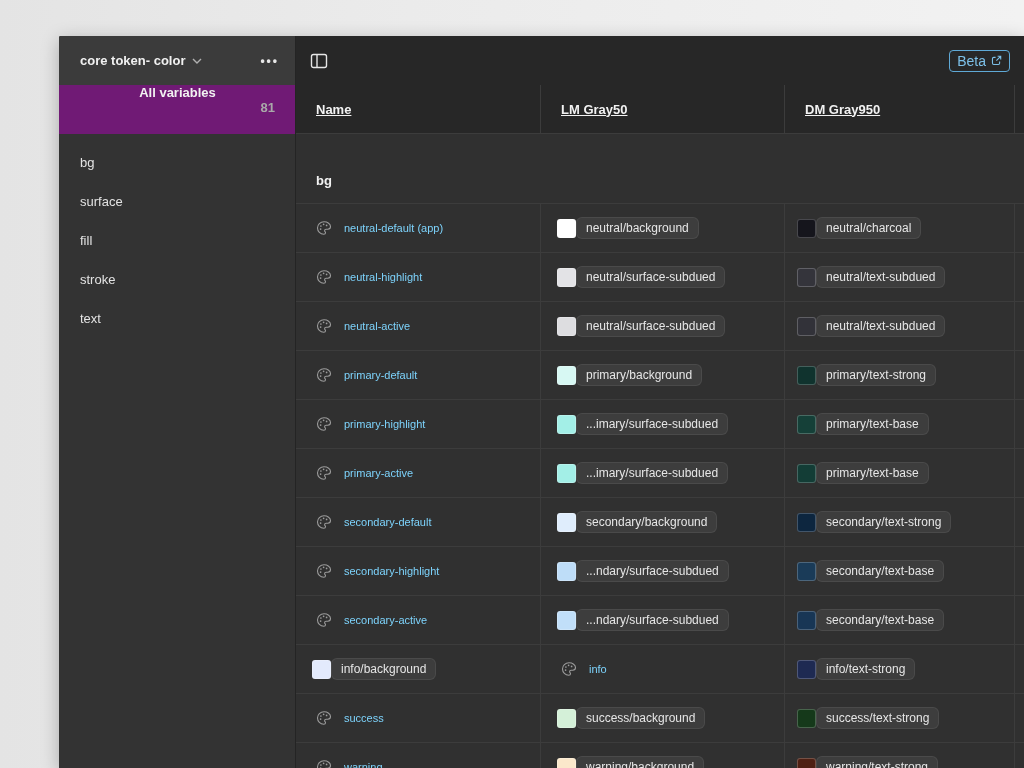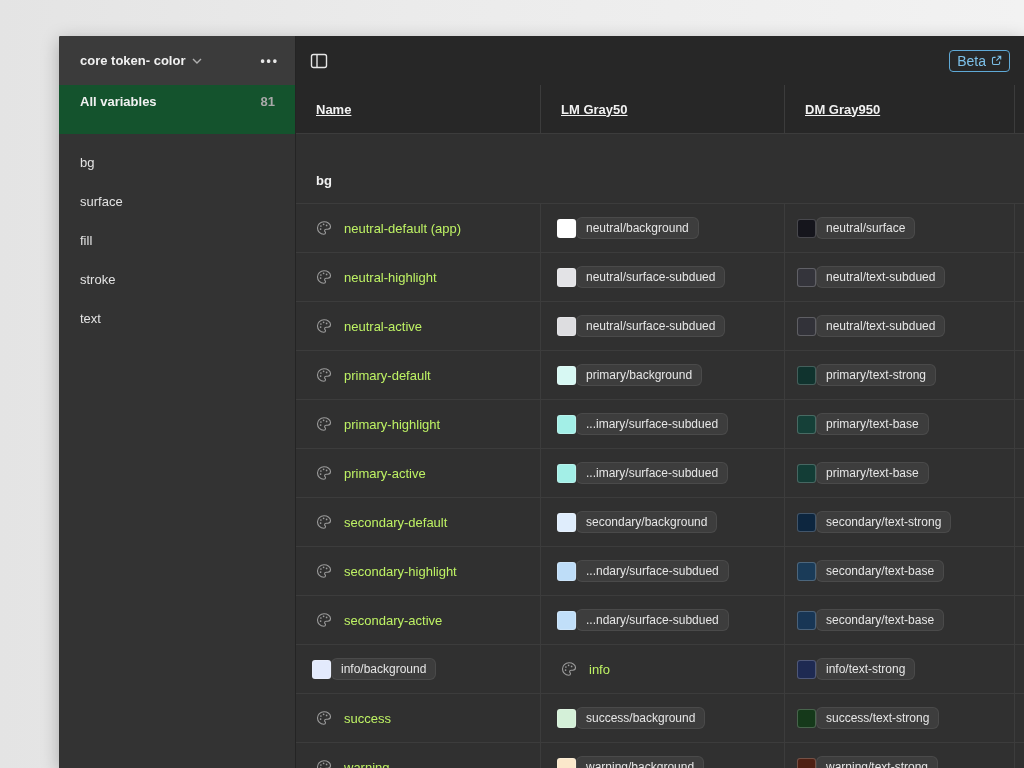--- a/index.html
+++ b/index.html
@@ -16,22 +16,22 @@
   }
   
   .sidebar { width:237px; min-width:237px; background:#333333; display:flex; flex-direction:column; border-right:1px solid #242424; }
   .sidebar-header {
     height:49px; background:#3b3b3b; display:flex; align-items:center; padding:0 16px 0 21px;
     color:#f1f1f1; font-size:13px; font-weight:bold;
   }
   .sidebar-title-wrap { display:flex; align-items:center; gap:7px; cursor:default; }
   .more-btn { margin-left:auto; color:#e8e8e8; font-size:12px; letter-spacing:2px; font-weight:bold; }
   .all-variables {
-    height:49px; min-height:49px; background:#14532d; display:flex; align-items:center;
-    padding:0 20px 16px 21px; color:#f1f1f1; font-size:13px; font-weight:bold;
+    height:49px; min-height:49px; background:#701a75; display:flex; align-items:center;
+    padding:0 20px 16px 21px; color:#f1f1f1; font-size:13px; font-weight:bold;flex-direction:column;
   }
   .all-variables .count { margin-left:auto; color:#a9a9a9; font-weight:bold; font-size:13px; }
   .sidebar-list { padding-top:9px; }
   .sidebar-item { height:39px; display:flex; align-items:center; padding-left:21px; color:#e3e3e3; font-size:13px; }
   
   .main { flex:1; display:flex; flex-direction:column; background:#303030; min-width:0; }
   .topbar { height:49px; min-height:49px; background:#272727; display:flex; align-items:center; padding:0 14px; }
   .beta-badge {
     margin-left:auto; display:flex; align-items:center; gap:5px;
     color:#7cc0e8; border:1px solid #5fa9d6; border-radius:4px;
@@ -45,21 +45,21 @@
   .th + .th { border-left:1px solid #3c3c3c; }
   .table-body { flex:1; background:#303030; overflow:hidden; }
   .group-row { height:69px; display:flex; align-items:flex-end; padding:0 0 15px 20px; color:#f2f2f2; font-size:13px; font-weight:bold; }
   .row {
     height:49px; display:grid; grid-template-columns:244px 244px 230px 1fr;
     border-top:1px solid #3c3c3c;
   }
   .cell { display:flex; align-items:center; min-width:0; }
   .cell + .cell { border-left:1px solid #3c3c3c; }
   .name-cell { padding-left:20px; gap:12px; }
-  .row-name { color:#bef264; font-size:13px; white-space:nowrap; }
+  .row-name { color:#7dd3fc; font-size:11px; white-space:nowrap; }
   .val-cell { padding-left:16px; }
   .dm-cell { padding-left:12px; }
   .swatch {
     width:19px; height:19px; min-width:19px; border-radius:3px;
     border:1px solid rgba(255,255,255,.22);
   }
   .pill {
     background:#3d3d3d; border:1px solid rgba(255,255,255,.07);
     color:#e6e6e6; font-size:12px; padding:4px 9px; border-radius:6px;
     white-space:nowrap; line-height:1;
@@ -149,21 +149,21 @@
         </svg>
       </span>
       <span class="row-name">neutral-default (app)</span>
     </div>
     <div class="cell val-cell">
       <span class="swatch lm-swatch" style="background: rgb(255, 255, 255);"></span>
       <span class="pill lm-pill">neutral/background</span>
     </div>
     <div class="cell val-cell dm-cell">
       <span class="swatch dm-swatch" style="background: rgb(21, 21, 28);"></span>
-      <span class="pill dm-pill">neutral/surface</span>
+      <span class="pill dm-pill">neutral/charcoal</span>
     </div>
     <div class="cell"></div>
   </div>
 
   <div class="row">
     <div class="cell name-cell">
       <span class="icon">
         <svg width="16" height="16" viewBox="0 0 16 16">
           <path d="M8 1.8 C4.3 1.8 1.5 4.5 1.5 8 c0 3.5 2.8 6.2 6.3 6.2 1 0 1.7-.7 1.7-1.5 0-.4-.15-.75-.45-1.05 -.3-.3-.45-.6-.45-.95 0-.8.65-1.45 1.45-1.45 h1.7 c1.55 0 2.75-1.2 2.75-2.7 C14.5 3.9 11.6 1.8 8 1.8 Z" fill="none" stroke="#9b9b9b" stroke-width="1.1"></path>
           <circle cx="4.9" cy="6" r="0.85" fill="#9b9b9b"></circle>

